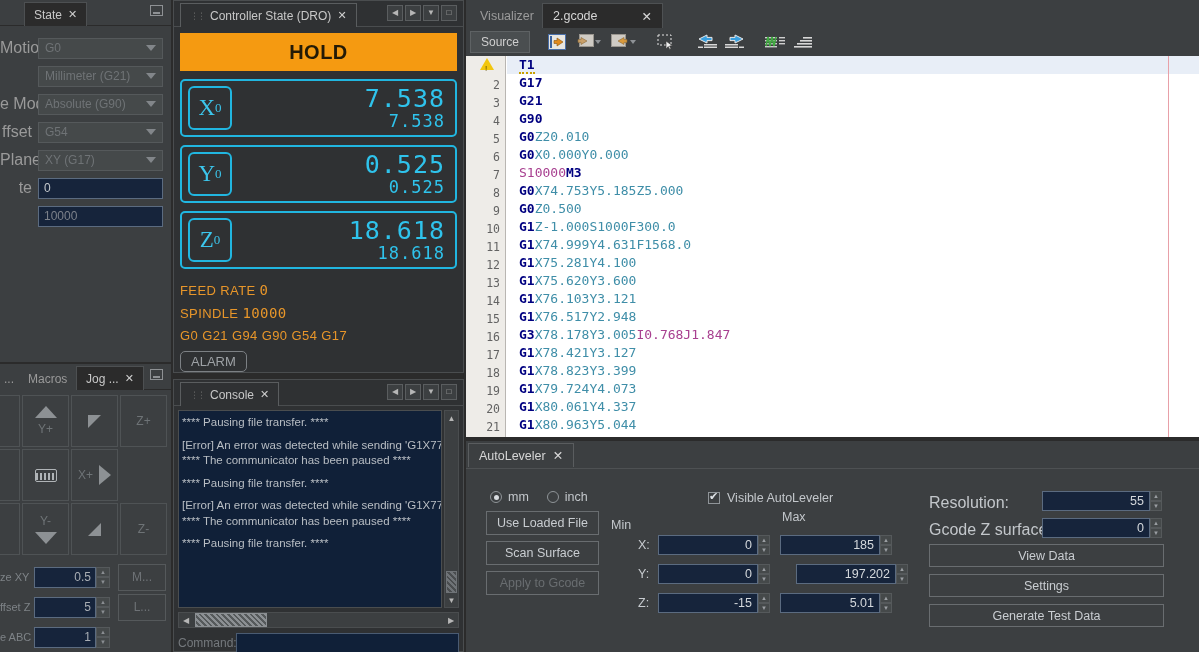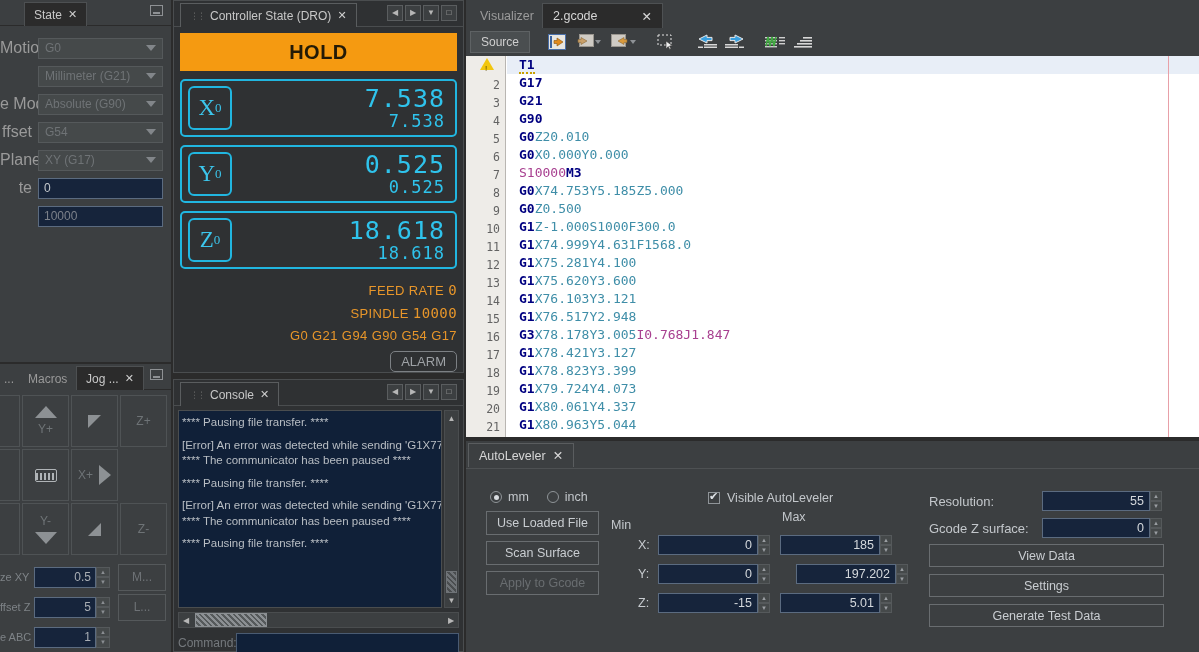--- a/index.html
+++ b/index.html
@@ -150,21 +150,21 @@
   .axis-chip sub { font-size: 13px; }
   .axis-vals { flex: 1; text-align: right; padding-right: 10px; }
   .axis-vals .big {
     font-family: "DejaVu Sans Mono", monospace; font-size: 25px; color: #2fc3ec;
     letter-spacing: 1px; line-height: 26px;
   }
   .axis-vals .small {
     font-family: "DejaVu Sans Mono", monospace; font-size: 17px; color: #2fc3ec;
     letter-spacing: 1px; line-height: 19px;
   }
-  .dro-meta { text-align: right; color: #e8962a; margin-top: 10px; }
+  .dro-meta { text-align: left; color: #e8962a; margin-top: 10px; }
   .dro-meta .line { font-size: 13px; line-height: 22px; letter-spacing: 0.4px; }
   .dro-meta .line .v { font-family: "DejaVu Sans Mono", monospace; font-size: 14px; }
   .alarm {
     display: inline-block; margin-top: 4px; padding: 2px 10px;
     border: 1px solid #7c8084; border-radius: 5px; color: #9ea2a6; font-size: 13px;
   }
 
   
   #console-panel {
     position: absolute; left: 173px; top: 379px; width: 291px; height: 273px;
@@ -291,21 +291,21 @@
   .axrow { position: absolute; display: flex; align-items: center; }
   .axrow .axl { width: 16px; color: #c7cbcf; font-size: 12.5px; }
   .axspin { display: flex; height: 20px; margin-left: 4px; }
   .axspin .sv {
     width: 100px; background: #16243b; border: 1px solid #5b6b80;
     text-align: right; padding-right: 5px; color: #d4d8dc; font-size: 12.5px; line-height: 18px;
   }
   .axspin .arrows { width: 12px; display: flex; flex-direction: column; }
   .axspin .arrows div { flex:1; border:1px solid #55595b; background:#45494a; display:flex;align-items:center;justify-content:center;color:#9a9ea2;font-size:6px;line-height:1; }
 
-  .rlabel { position: absolute; color: #c3c7cb; font-size: 13px; }
+  .rlabel { position: absolute; color: #c3c7cb; font-size: 16px; }
   .rspin { position: absolute; display: flex; height: 20px; }
   .rspin .sv {
     width: 108px; background: #16243b; border: 1px solid #5b6b80;
     text-align: right; padding-right: 5px; color: #d4d8dc; font-size: 12.5px; line-height: 18px;
   }
   .rspin .arrows { width: 12px; display: flex; flex-direction: column; }
   .rspin .arrows div { flex:1; border:1px solid #55595b; background:#45494a; display:flex;align-items:center;justify-content:center;color:#9a9ea2;font-size:6px;line-height:1; }
 
   .wbtn {
     position: absolute; width: 235px; height: 23px;

